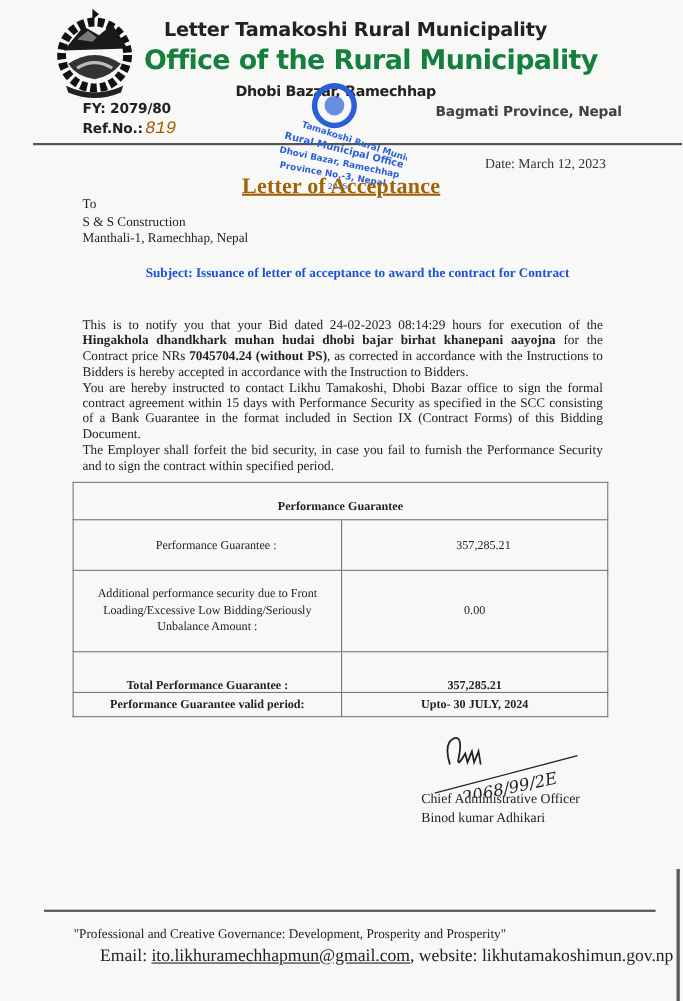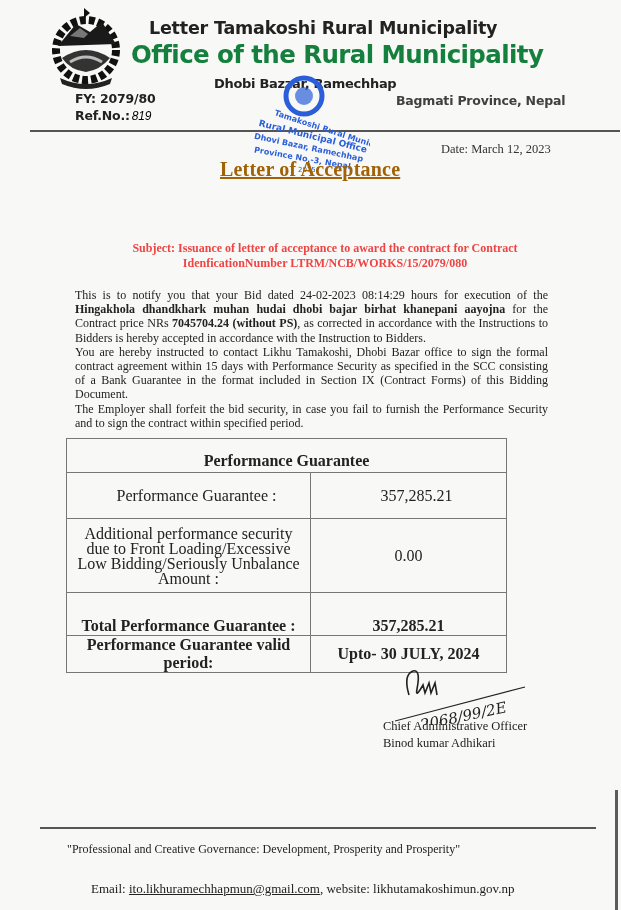--- a/index.html
+++ b/index.html
@@ -7,53 +7,53 @@
     body { position: relative; font-family: "Liberation Serif", serif; color: #1c1c1c; }
     .page { position: absolute; left: 0; top: 0; width: 621px; height: 910px; background: #f8f8f6; }
 
     
     .emblem { position: absolute; left: 40px; top: 6px; width: 92px; height: 84px; }
     .h1 { position: absolute; left: 149px; top: 18px; font-family: "DejaVu Sans", sans-serif; font-size: 17.5px; font-weight: bold; color: #222; letter-spacing: -0.2px; }
     .h2 { position: absolute; left: 131px; top: 40px; font-family: "DejaVu Sans", sans-serif; font-size: 24.5px; font-weight: bold; color: #15803d; letter-spacing: -0.6px; }
     .h3 { position: absolute; left: 214px; top: 76px; font-family: "DejaVu Sans", sans-serif; font-size: 13px; font-weight: bold; color: #222; letter-spacing: -0.3px; }
     .fy { position: absolute; left: 75px; top: 91px; font-family: "DejaVu Sans", sans-serif; font-size: 12.5px; font-weight: bold; color: #222; letter-spacing: -0.2px; }
     .ref { position: absolute; left: 75px; top: 108px; font-family: "DejaVu Sans", sans-serif; font-size: 12.5px; font-weight: bold; color: #222; letter-spacing: -0.2px; }
-    .ref-hand { font-family: Liberation Sans, sans-serif; font-weight: normal; font-style: italic; font-size: 12px; color: #000000; margin-left: 2px; }
+    .ref-hand { font-family: Liberation Mono, monospace; font-weight: normal; font-style: italic; font-size: 16px; color: #a16207; margin-left: 2px; }
     .province { position: absolute; left: 396px; top: 93px; font-family: "DejaVu Sans", sans-serif; font-size: 12.5px; font-weight: bold; color: #404040; letter-spacing: -0.2px; }
     .hr-top { position: absolute; left: 30px; top: 130px; width: 590px; height: 1.5px; background: #555; }
 
     .stamp { position: absolute; left: 240px; top: 72px; width: 130px; height: 110px; }
 
     .date { position: absolute; left: 441px; top: 142px; font-size: 12.5px; color: #333; }
     .title { position: absolute; left: 220px; top: 158px; font-size: 20px; font-weight: bold; text-decoration: underline; color: #a16207; letter-spacing: 0.2px; }
 
     .to-block { position: absolute; left: 75px; top: 178px; font-size: 12px; line-height: 15.5px; color: #222; }
 
-    .subject { position: absolute; left: 75px; top: 241px; width: 500px; text-align: center; font-size: 12px; font-weight: bold; line-height: 15px; color: #ef4444; }
+    .subject { position: absolute; left: 75px; top: 241px; width: 500px; text-align: center; font-size: 12px; font-weight: bold; line-height: 15px; color: #1d4ed8; }
 
     .body { position: absolute; left: 75px; top: 288px; width: 473px; font-size: 12px; line-height: 14.2px; text-align: justify; color: #222; }
     .body p { margin: 0; }
 
     
-    .pg-table { position: absolute; left: 66px; top: 438px; width: 441px; border-collapse: collapse; font-size: 16px; color: #222; }
+    .pg-table { position: absolute; left: 66px; top: 438px; width: 487px; border-collapse: collapse; font-size: 11px; color: #222; }
     .pg-table td { border: 1px solid #777; text-align: center; vertical-align: middle; padding: 0 8px; }
     .pg-table .head td { height: 34px; font-weight: bold; padding-top: 10px; }
     .pg-table .r1 td { height: 46px; padding-left: 24px; }
     .pg-table .r2 td { height: 74px; line-height: 15px; }
     .pg-table .r3 td { height: 32px; font-weight: bold; padding-top: 24px; }
     .pg-table .r4 td { height: 22px; font-weight: bold; }
     .pg-table .col1 { width: 244px; }
 
     
     .signature { position: absolute; left: 395px; top: 665px; width: 140px; height: 60px; }
     .sign-name { position: absolute; left: 383px; top: 718px; font-size: 12.5px; color: #222; line-height: 17px; }
 
     .hr-bottom { position: absolute; left: 40px; top: 827px; width: 556px; height: 1.5px; background: #555; }
     .motto { position: absolute; left: 67px; top: 842px; font-size: 12px; color: #222; }
-    .contact { position: absolute; left: 91px; top: 861px; font-size: 13px; color: #222; margin-top: 20px; }
+    .contact { position: absolute; left: 91px; top: 861px; font-size: 16px; color: #222; }
     .contact .email { text-decoration: underline; }
 
     .right-edge { position: absolute; left: 615px; top: 790px; width: 3px; height: 120px; background: #333; opacity: 0.8; }
   </style>
 </head>
 <body>
 
 <div class="page">
 
   <svg class="emblem" viewBox="0 0 92 84">
@@ -84,24 +84,28 @@
     <text x="30" y="52" font-size="8" font-family="DejaVu Sans, sans-serif" font-weight="bold" fill="#2b5fd9" transform="rotate(18 60 60)">Tamakoshi Rural Municip</text>
     <text x="18" y="64" font-size="9" font-family="DejaVu Sans, sans-serif" font-weight="bold" fill="#2b5fd9" transform="rotate(14 60 60)">Rural Municipal Office</text>
     <text x="16" y="76" font-size="8" font-family="DejaVu Sans, sans-serif" font-weight="bold" fill="#2b5fd9" transform="rotate(12 60 60)">Dhovi Bazar, Ramechhap</text>
     <text x="18" y="88" font-size="8" font-family="DejaVu Sans, sans-serif" font-weight="bold" fill="#2b5fd9" transform="rotate(10 60 60)">Province No.-3, Nepal</text>
     <text x="58" y="100" font-size="7" font-family="DejaVu Sans, sans-serif" fill="#2b5fd9">2075</text>
   </svg>
 
   <div class="date">Date: March 12, 2023</div>
   <div class="title">Letter of Acceptance</div>
 
+  <div class="to-block">
+    <div>To</div>
+    <div>S &amp; S Construction</div>
+    <div>Manthali-1, Ramechhap, Nepal</div>
+  </div>
 
   <div class="subject">
     <div>Subject: Issuance of letter of acceptance to award the contract for Contract</div>
-    <div>IdenficationNumber LTRM/NCB/WORKS/15/2079/080</div>
   </div>
 
   <div class="body">
     <p><span>This is to notify you that your Bid dated 24-02-2023 08:14:29 hours for execution of the </span><b>Hingakhola dhandkhark muhan hudai dhobi bajar birhat khanepani aayojna</b><span> for the Contract price NRs </span><b>7045704.24 (without PS)</b><span>, as corrected in accordance with the Instructions to Bidders is hereby accepted in accordance with the Instruction to Bidders.</span></p>
     <p>You are hereby instructed to contact Likhu Tamakoshi, Dhobi Bazar office to sign the formal contract agreement within 15 days with Performance Security as specified in the SCC consisting of a Bank Guarantee in the format included in Section IX (Contract Forms) of this Bidding Document.</p>
     <p>The Employer shall forfeit the bid security, in case you fail to furnish the Performance Security and to sign the contract within specified period.</p>
   </div>
 
   <table class="pg-table">
     <tbody>

